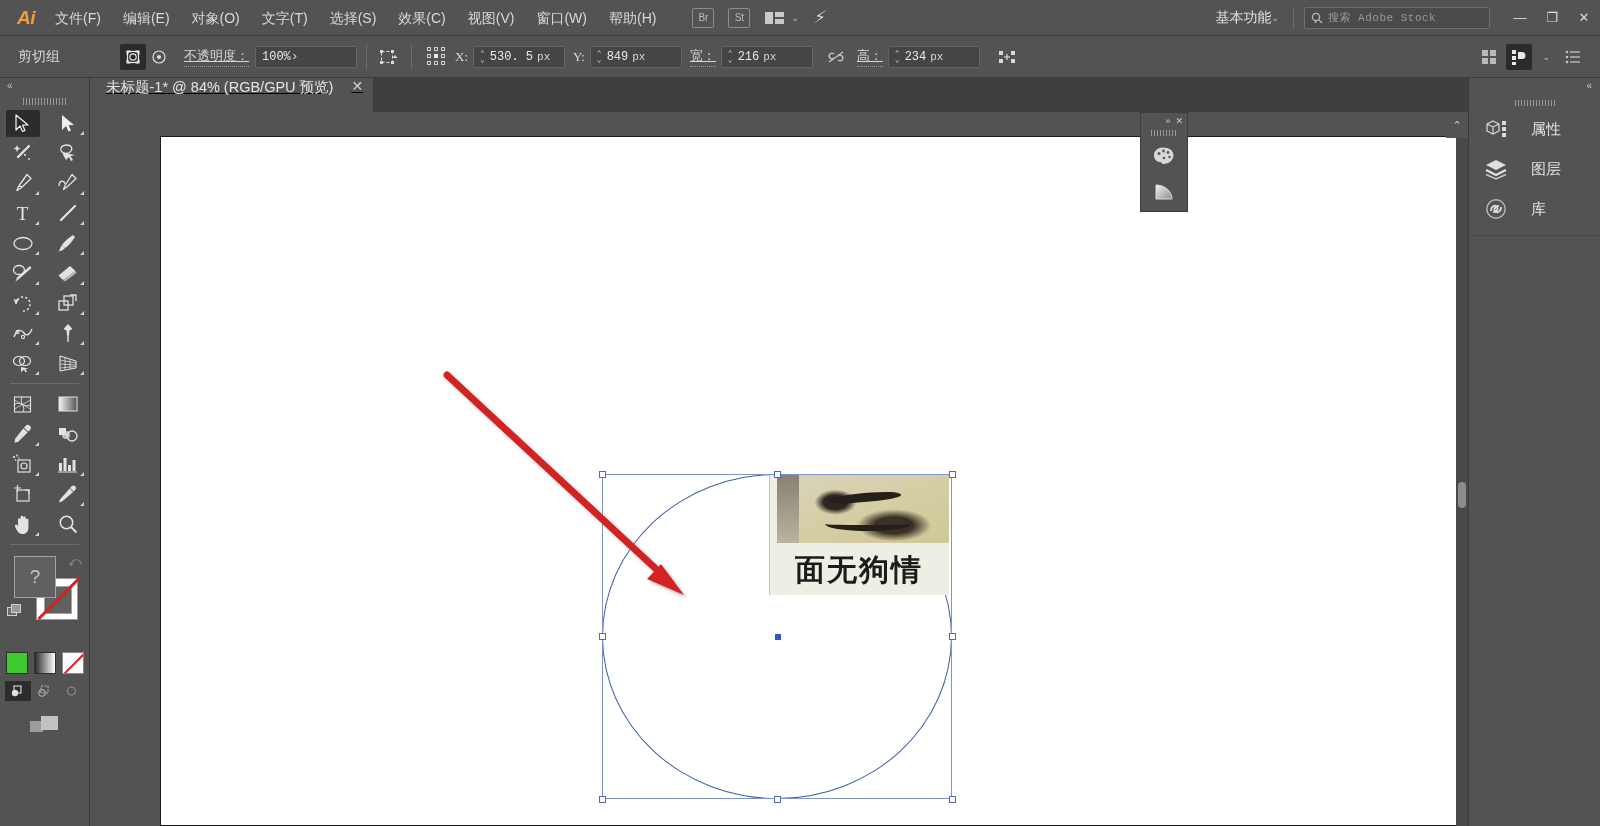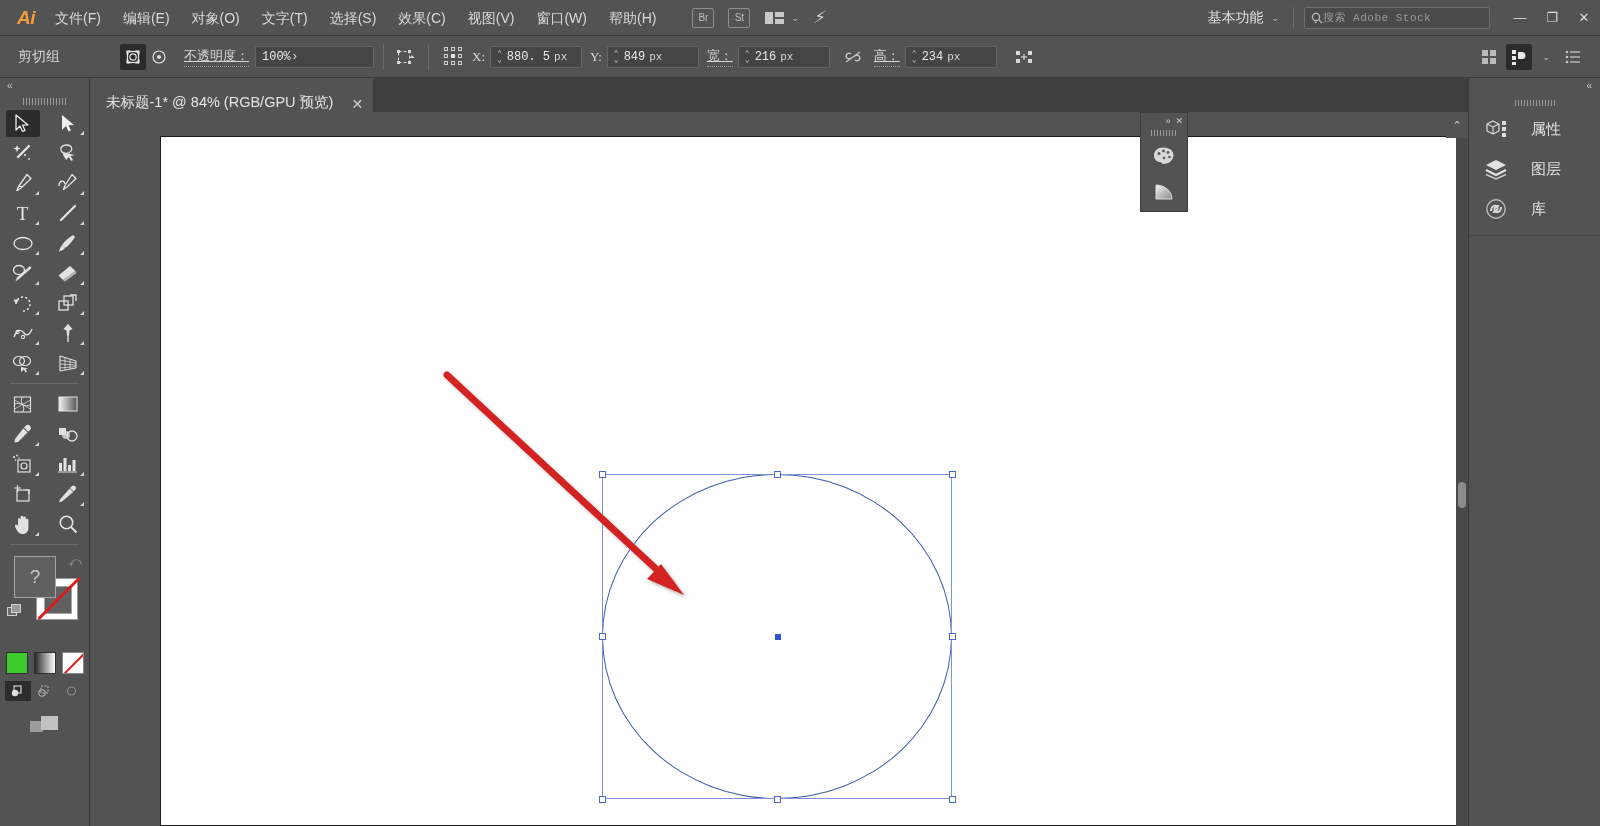--- a/index.html
+++ b/index.html
@@ -34,25 +34,25 @@
     display: flex; align-items: center; justify-content: center;
     font-size: 10px; color: #bdbdbd; border: 1px solid #8d8d8d; border-radius: 2px;
     font-family: "Liberation Sans", sans-serif;
   }
   .panel-grid-ic { width: 20px; height: 16px; margin: 0 4px 0 8px; position: relative; }
   .panel-grid-ic i { position: absolute; background: #c9c9c9; display: block; }
   .chev { color: #c2c2c2; font-size: 9px; margin: 0 9px 0 2px; }
   .flash-ic { margin: 0 10px 0 6px; color: #d6d6d6; font-size: 17px; transform: skewX(-10deg); }
   .workspace {
     color: #e2e2e2; font-size: 14px; margin-left: 150px; padding-right: 4px;
-    display: flex; align-items: center; gap: 8px;
+    display: flex; align-items: center; gap: 0;
   }
   .ws-divider { width: 1px; height: 22px; background: #6d6d6d; margin: 0 10px; }
   .search-box {
-    display: flex; align-items: center; 
+    display: flex; align-items: center; gap: 5px;
     width: 186px; height: 22px; background: #4a4a4a;
     border: 1px solid #6e6e6e; border-radius: 2px; padding: 0 6px;
   }
   .search-box .sval { color: #9a9a9a; font-size: 11px; font-family: "Liberation Mono", monospace; letter-spacing: 0.5px; }
   .wincontrols { display: flex; margin-left: 14px; }
   .wc { width: 32px; height: 36px; display: flex; align-items: center; justify-content: center;
         color: #dcdcdc; font-size: 13px; }
 
   
   .controlbar {
@@ -67,39 +67,39 @@
     color: #e0e0e0; border-radius: 2px;
   }
   .tbtn.active { background: #2b2b2b; }
   .cb-text { color: #d6d6d6; font-size: 13px; white-space: nowrap; }
   .dotted-ul { border-bottom: 1px dotted #9e9e9e; padding-bottom: 1px; text-decoration: underline; }
   .field {
     display: flex; align-items: center; height: 22px; background: #454545;
     border: 1px solid #646464; border-radius: 1px; padding: 0 6px; color: #e8e8e8;
     font-size: 12px; font-family: "Liberation Mono", monospace;
   }
-  .field.opac { width: 119px; }
+  .field.opac { width: 102px; }
   .field.num { width: 92px; }
   .spinner { display: flex; flex-direction: column; align-items: center; justify-content: center;
              margin-right: 5px; color: #cfcfcf; line-height: 6px; font-size: 8px; }
   .unit { color: #d6d6d6; margin-left: 4px; font-size: 11px; }
   .axis-lbl { color: #d9d9d9; font-size: 13px; margin: 0 5px 0 8px; font-family: "Liberation Serif", serif; }
   .anchor-grid { width: 20px; height: 20px; position: relative; margin-left: 6px; }
   .anchor-grid i { position: absolute; width: 4px; height: 4px; border: 1px solid #cfcfcf; }
   .anchor-grid i.on { background: #e8e8e8; border-color: #e8e8e8; }
   .cb-right { margin-left: auto; display: flex; align-items: center; padding-right: 14px; gap: 4px; }
 
   
   .tabbar {
     position: absolute; left: 0; top: 78px; width: 1600px; height: 34px; background: #3f3f3f;
   }
   .doctab {
     position: absolute; left: 90px; top: 0; height: 34px;
-    background: #535353; display: flex; align-items: flex-end;
-    padding: 0 10px 0 16px; gap: 18px; border-right: 1px solid #3b3b3b;
+    background: #535353; display: flex; align-items: flex-start;
+    padding: 0 10px 0 16px; gap: 18px; border-right: 1px solid #3b3b3b; text-decoration: underline;
   }
   .doctab .tname { color: #e4e4e4; font-size: 14.5px; white-space: nowrap; }
   .doctab .tclose { color: #d2d2d2; font-size: 14px; }
 
   
   .toolbar {
     position: absolute; left: 0; top: 78px; width: 90px; height: 748px;
     background: #535353; border-right: 1px solid #3b3b3b;
   }
   .tb-collapse { height: 16px; color: #c4c4c4; font-size: 10px; padding-left: 7px; line-height: 16px; }
@@ -359,21 +359,21 @@
         <i style="left:7px;top:14px"></i>
         <i style="left:14px;top:14px"></i>
     </div>
 
     <div class="axis-lbl">X:</div>
     <div class="field num">
       <span class="spinner">
           <span>⌃</span>
           <span>⌄</span>
         </span>
-      <span>880. 5</span>
+      <span>530. 5</span>
       <span class="unit">px</span>
     </div>
 
     <div class="axis-lbl">Y:</div>
     <div class="field num">
       <span class="spinner">
           <span>⌃</span>
           <span>⌄</span>
         </span>
       <span>849</span>
@@ -732,20 +732,31 @@
         <rect x="13" y="3" width="17" height="14" fill="#c2c2c2"></rect>
       </svg>
     </div>
   </div>
 
   <div class="canvaswrap">
     <div class="artboard">
 
       <div class="circle-path"></div>
 
+      <div class="clip-img">
+        <div class="meme">
+          <div class="photo">
+            <div class="mask-l"></div>
+            <div class="brow"></div>
+            <div class="mouth"></div>
+          </div>
+          <div class="caption">面无狗情</div>
+        </div>
+        <div class="clip-edge-l"></div>
+      </div>
 
       <div class="sel-box">
         <div class="handle" style="left:-4px;top:-4px"></div>
         <div class="handle" style="left:171px;top:-4px"></div>
         <div class="handle" style="left:346px;top:-4px"></div>
         <div class="handle" style="left:-4px;top:158px"></div>
         <div class="handle" style="left:346px;top:158px"></div>
         <div class="handle" style="left:-4px;top:321px"></div>
         <div class="handle" style="left:171px;top:321px"></div>
         <div class="handle" style="left:346px;top:321px"></div>

